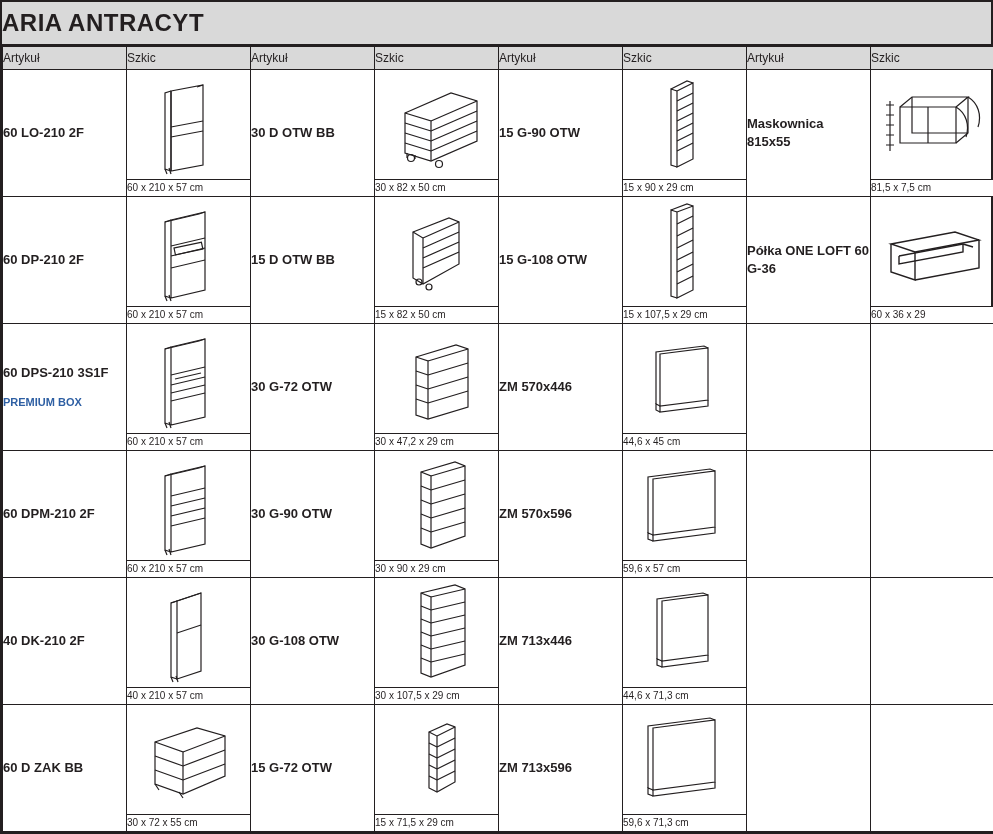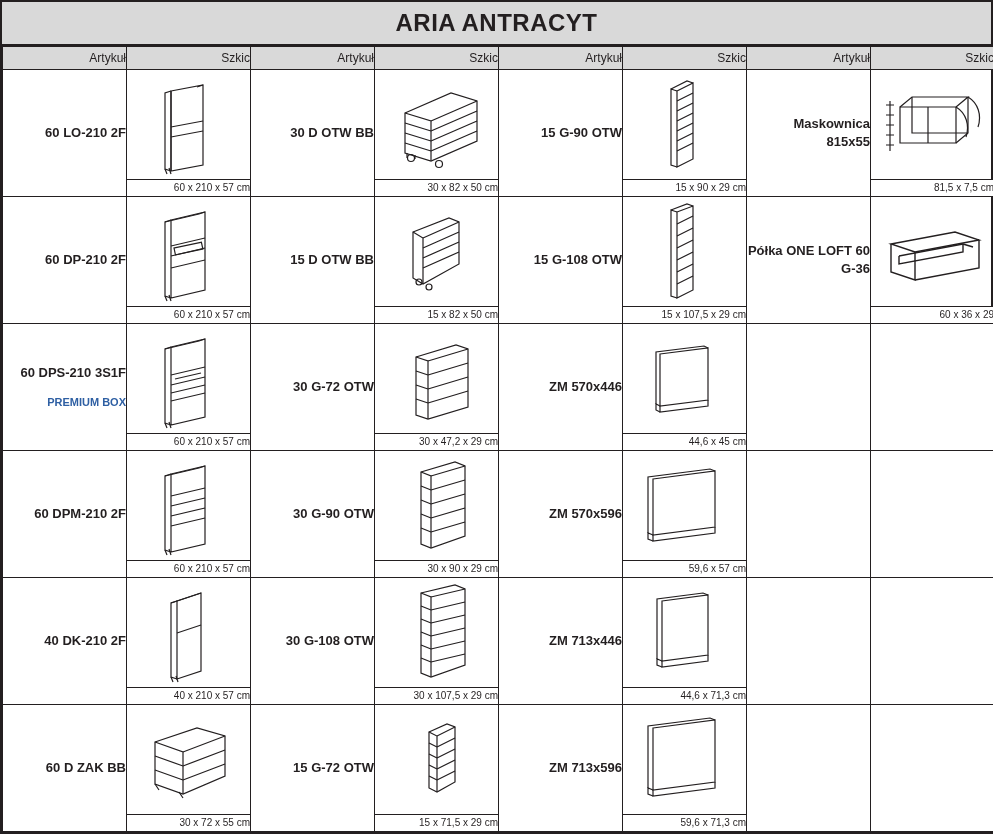--- a/index.html
+++ b/index.html
@@ -20,38 +20,38 @@
     border: 2px solid #231f20;
     background: #ffffff;
     position: relative;
   }
   .title-bar {
     height: 42px;
     background: #d9d9d9;
     border-bottom: 2px solid #231f20;
     display: flex;
     align-items: center;
-    justify-content: center;
+    justify-content: flex-start;
   }
   .title-bar .title {
     font-size: 24px;
     font-weight: bold;
     letter-spacing: 0.5px;
     color: #231f20;
   }
   table.grid {
     border-collapse: collapse;
     table-layout: fixed;
     width: 989px;
   }
   table.grid td, table.grid th {
     border: 1.5px solid #231f20;
     padding: 0;
     vertical-align: middle;
-    text-align: right;
+    text-align: left;
   }
   .hdr {
     height: 22px;
     background: #d9d9d9;
     font-size: 12px;
     font-weight: normal;
     color: #231f20;
   }
   .col-art { width: 124px; }
   .col-szk { width: 124px; }

